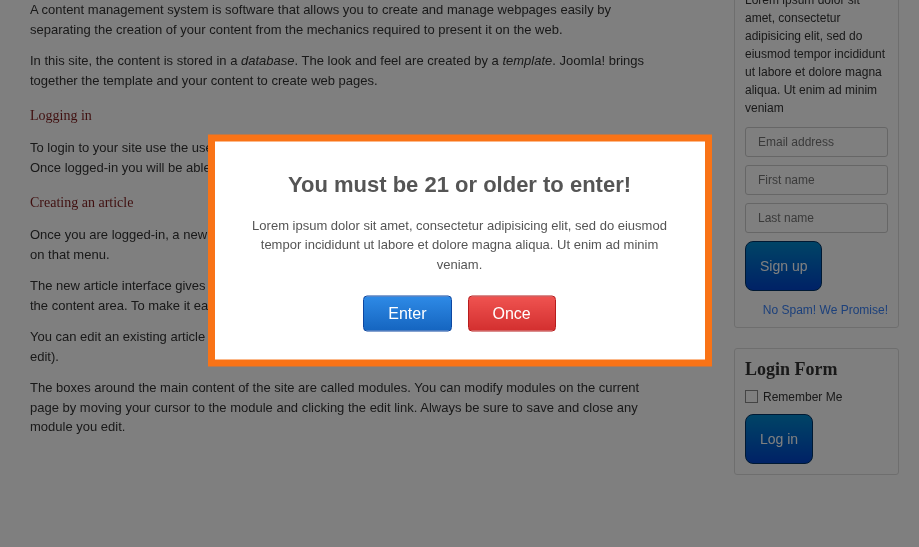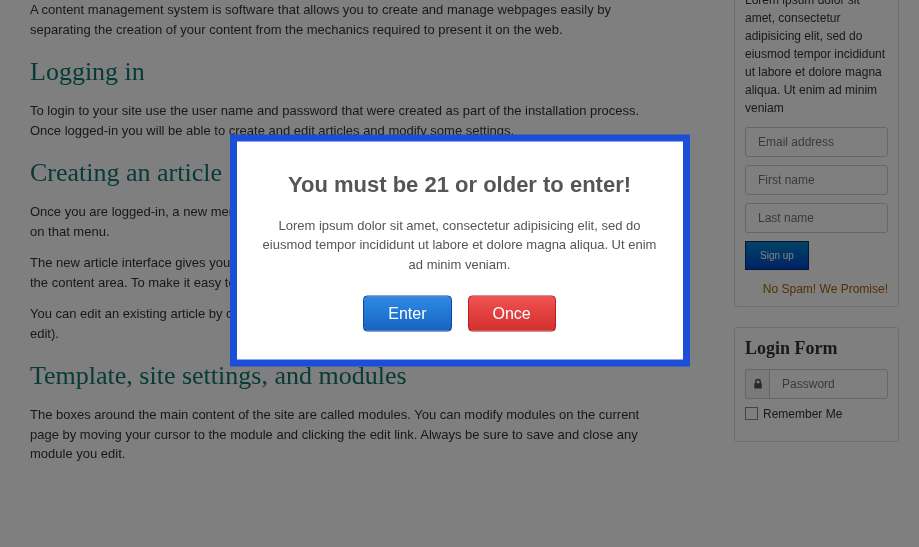--- a/index.html
+++ b/index.html
@@ -1,84 +1,79 @@
 <!DOCTYPE html>
 <html><head>
 <meta charset="utf-8">
 <style>
 *{box-sizing:border-box;margin:0;padding:0}
 body{font-family:Helvetica,Arial,sans-serif;font-size:13px;color:#333;background:#fff;width:919px;height:547px;overflow:hidden;position:relative}
 .page{display:flex;padding:0 20px;height:100%}
 .main{flex:1;padding:0 78px 0 10px}
 .main p{color:#333;line-height:1.5;margin-bottom:12px}
-.main h3{font-family:Georgia,serif;font-weight:normal;font-size:26px;color:#0f766e;margin:18px 0 14px}
+.main h3{font-family:Georgia,serif;font-weight:normal;font-size:14px;color:#7f1d1d;margin:18px 0 14px}
 em{font-style:italic}
 .sidebar{width:165px;padding-top:0}
 .box{border:1px solid #ddd;border-radius:3px;padding:10px;margin-bottom:20px}
 .box h4{font-family:Georgia,serif;font-weight:bold;font-size:18px;color:#333;margin-bottom:10px}
 .box p{font-size:12px;line-height:1.5;color:#333;margin-bottom:10px}
 .field{width:100%;padding:7px 12px;border:1px solid #ccc;border-radius:3px;margin-bottom:8px;font-size:12px;color:#999;background:#fff}
-.btn-primary{background:linear-gradient(#08c,#04c);border:1px solid #036;color:#fff;padding:8px 14px;border-radius:0;font-size:10px;cursor:pointer}
-.note{font-size:12px;color:#a16207;margin-top:12px;text-align:right}
+.btn-primary{background:linear-gradient(#08c,#04c);border:1px solid #036;color:#fff;padding:16px 14px;border-radius:8px;font-size:14px;cursor:pointer}
+.note{font-size:12px;color:#3b82f6;margin-top:12px;text-align:right}
 .login-row{display:flex;margin-bottom:8px}
 .login-addon{width:30px;border:1px solid #ccc;border-right:none;border-radius:3px 0 0 3px;display:flex;align-items:center;justify-content:center;background:#f5f5f5;color:#555}
 .login-row .field{border-radius:0 3px 3px 0;margin-bottom:0}
 .chk-row{display:flex;gap:5px;font-size:12px;margin:8px 0 10px}
 .chk{width:13px;height:13px;border:1px solid #888}
 .overlay{position:absolute;inset:0;background:rgba(0,0,0,.5)}
-.modal{position:absolute;left:50%;top:50%;transform:translate(-50%,-60%);width:460px;background:#1d4ed8;padding:7px}
+.modal{position:absolute;left:50%;top:50%;transform:translate(-50%,-60%);width:504px;background:#f97316;padding:7px}
 .modal-body{background:#fff;padding:30px 25px 28px;text-align:center}
 .modal h2{font-size:22px;font-weight:bold;color:#555;margin-bottom:18px}
 .modal p{font-size:13px;color:#555;line-height:1.5;margin-bottom:22px}
 .btn-row{display:flex;gap:16px;justify-content:center}
 .m-btn{padding:8px 24px;border-radius:4px;font-size:16px;color:#fff;cursor:pointer;border:1px solid rgba(0,0,0,.2)}
 .m-enter{background:linear-gradient(#2e8ae6,#1565c0);border-color:#0d47a1}
 .m-exit{background:linear-gradient(#ef5350,#d32f2f);border-color:#b71c1c}
 .icon-svg{width:12px;height:12px}
 </style>
 </head>
 <body>
 
 <div class="page">
   <div class="main">
     <p>A content management system is software that allows you to create and manage webpages easily by separating the creation of your content from the mechanics required to present it on the web.</p>
+    <p>
+      <span>In this site, the content is stored in a </span><em>database</em><span>. The look and feel are created by a </span><em>template</em><span>. Joomla! brings together the template and your content to create web pages.</span>
+    </p>
     <h3>Logging in</h3>
     <p>To login to your site use the user name and password that were created as part of the installation process. Once logged-in you will be able to create and edit articles and modify some settings.</p>
     <h3>Creating an article</h3>
     <p>Once you are logged-in, a new menu will be visible. To create a new article, click on the "Submit Article" link on that menu.</p>
     <p>The new article interface gives you a lot of options, but all you need to do is add a title and put something in the content area. To make it easy to find, set the state to published.</p>
     <p>You can edit an existing article by clicking on the edit icon (this only displays to users who have the right to edit).</p>
-    <h3>Template, site settings, and modules</h3>
     <p>The boxes around the main content of the site are called modules. You can modify modules on the current page by moving your cursor to the module and clicking the edit link. Always be sure to save and close any module you edit.</p>
   </div>
 
   <div class="sidebar">
     <div class="box" style="margin-top:-20px">
       <p>Lorem ipsum dolor sit amet, consectetur adipisicing elit, sed do eiusmod tempor incididunt ut labore et dolore magna aliqua. Ut enim ad minim veniam</p>
       <input class="field" placeholder="Email address" style="">
       <input class="field" placeholder="First name" style="">
       <input class="field" placeholder="Last name" style="">
       <button class="btn-primary">Sign up</button>
       <div class="note">No Spam! We Promise!</div>
     </div>
 
     <div class="box">
       <h4>Login Form</h4>
-      <div class="login-row">
-        <span class="login-addon">
-          <svg class="icon-svg" viewBox="0 0 16 16">
-              <path fill="#555" d="M4 7V5a4 4 0 118 0v2h1v7H3V7h1zm2 0h4V5a2 2 0 10-4 0v2z"></path>
-            </svg>
-        </span>
-        <input type="password" class="field" placeholder="Password" style="">
-      </div>
       <div class="chk-row">
         <span class="chk"></span>
         <span>Remember Me</span>
       </div>
+      <button class="btn-primary">Log in</button>
     </div>
   </div>
 </div>
 
 <div class="overlay"></div>
 <div class="modal">
   <div class="modal-body">
     <h2>You must be 21 or older to enter!</h2>
     <p>Lorem ipsum dolor sit amet, consectetur adipisicing elit, sed do eiusmod tempor incididunt ut labore et dolore magna aliqua. Ut enim ad minim veniam.</p>
     <div class="btn-row">

